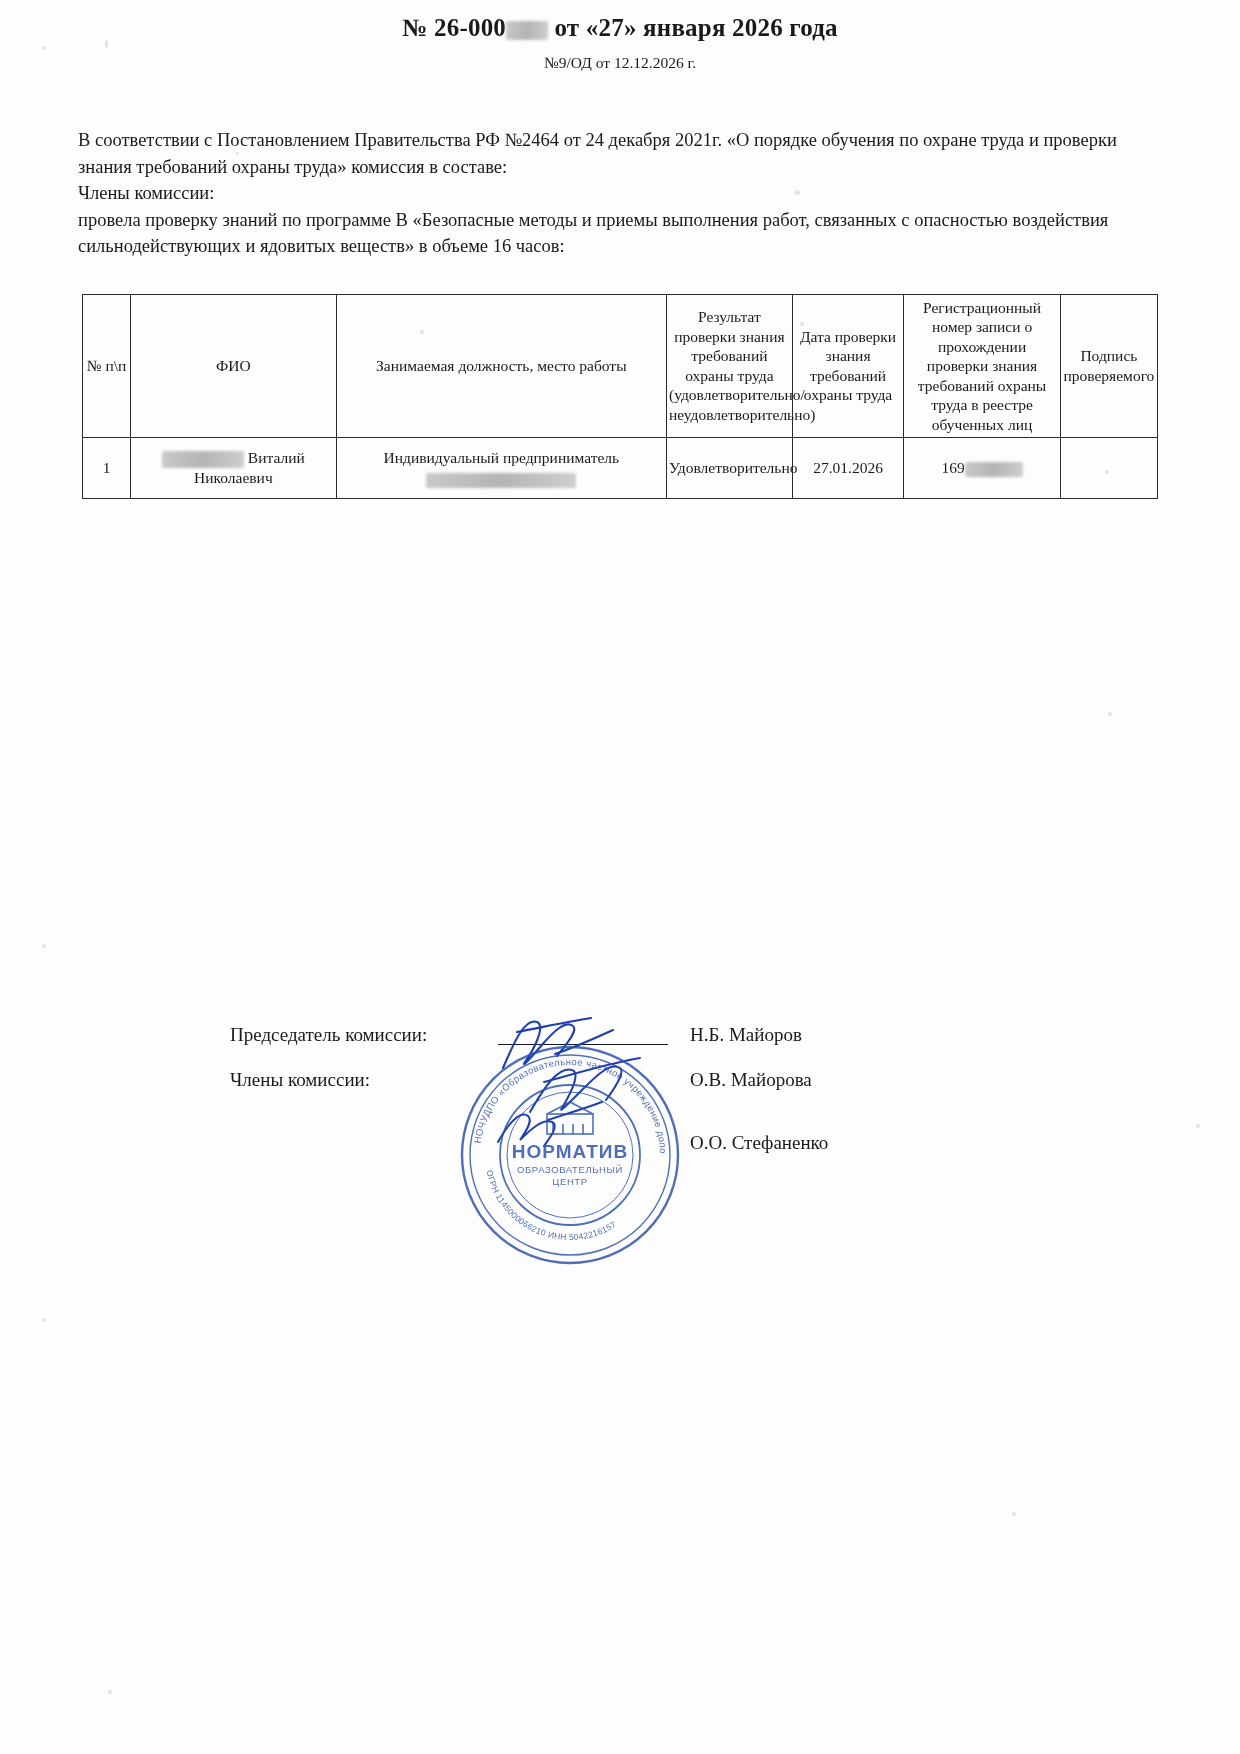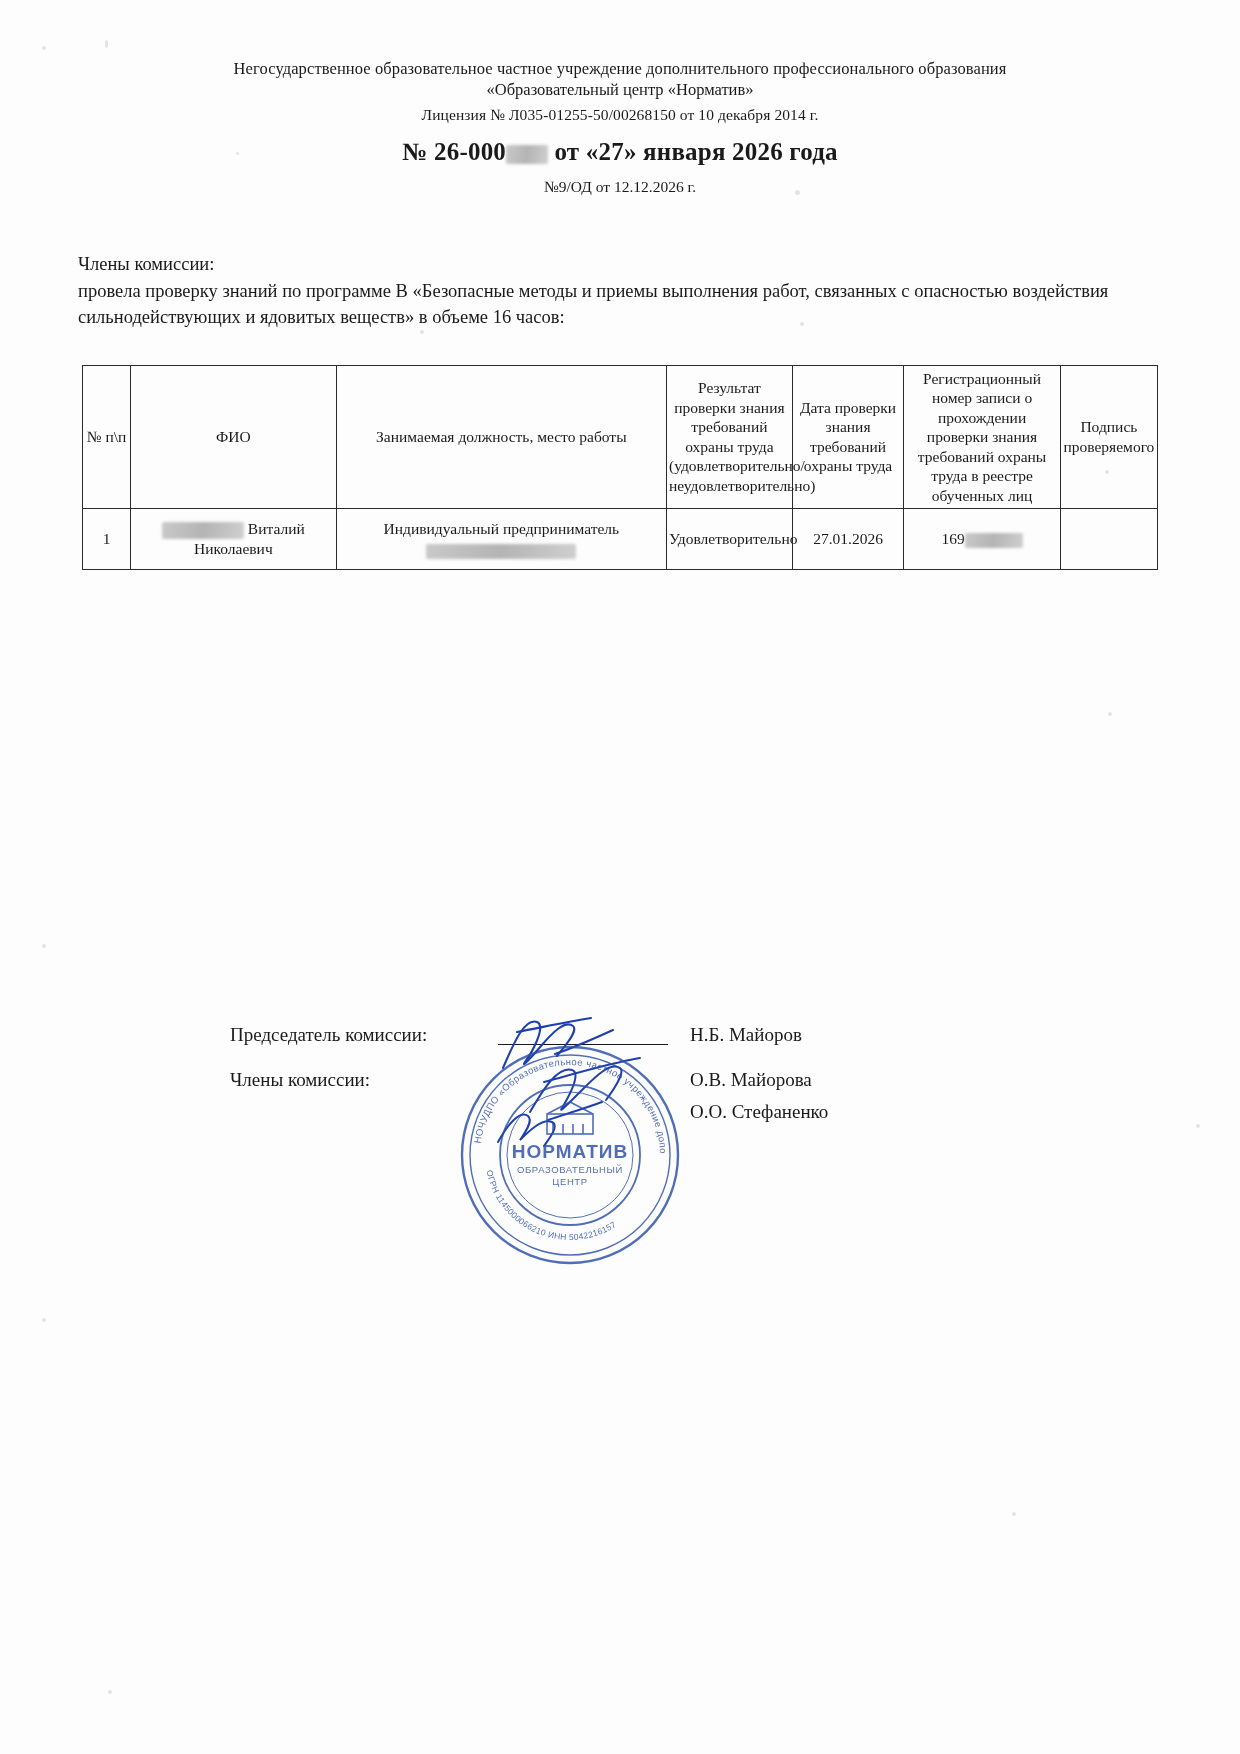--- a/index.html
+++ b/index.html
@@ -117,21 +117,21 @@
     width: 840px;
     font-size: 19px;
     line-height: 26px;
   }
   .sig-row {
     position: relative;
     height: 45px;
   }
   .sig-label { position: absolute; left: 0; top: 0; }
   .sig-name  { position: absolute; left: 460px; top: 0; }
-  .sig-name2 { position: absolute; left: 460px; top: 32px; }
+  .sig-name2 { position: absolute; left: 460px; top: 63px; }
   .sig-line {
     position: absolute;
     left: 268px;
     top: 22px;
     width: 170px;
     border-bottom: 1.5px solid #1a1a1a;
   }
 
   
   .ink {
@@ -160,32 +160,28 @@
   <div class="speck" style="left:795px;top:190px;width:5px;height:5px;"></div>
   <div class="speck" style="left:800px;top:322px;width:4px;height:4px;"></div>
   <div class="speck" style="left:1105px;top:470px;width:4px;height:4px;"></div>
   <div class="speck" style="left:1108px;top:712px;width:4px;height:4px;"></div>
   <div class="speck" style="left:42px;top:944px;width:4px;height:4px;"></div>
   <div class="speck" style="left:42px;top:1318px;width:4px;height:4px;"></div>
   <div class="speck" style="left:108px;top:1690px;width:4px;height:4px;"></div>
   <div class="speck" style="left:1196px;top:1124px;width:4px;height:4px;"></div>
   <div class="speck" style="left:1012px;top:1512px;width:4px;height:4px;"></div>
 
-  <div class="header">
-    <div class="org-line1">Негосударственное образовательное частное учреждение дополнительного профессионального образования</div>
-    <div class="org-line2">«Образовательный центр «Норматив»</div>
-    <div class="license">Лицензия № Л035-01255-50/00268150 от 10 декабря 2014 г.</div>
-  </div>
 
   <div class="doc-number">
     <span>№ 26-000</span><span class="redact" style="width:42px;height:19px;">••</span><span> от «27» января 2026 года</span>
   </div>
   <div class="subtitle">№9/ОД от 12.12.2026 г.</div>
 
   <div class="body-text">
+    <p>В соответствии с  Постановлением Правительства РФ №2464 от 24 декабря 2021г. «О порядке обучения по охране труда и проверки знания требований охраны труда» комиссия в составе:</p>
     <p>Члены комиссии:</p>
     <p>провела проверку знаний по программе В «Безопасные методы и приемы выполнения работ, связанных с опасностью воздействия сильнодействующих и ядовитых веществ» в объеме 16 часов:</p>
   </div>
 
   <table class="protocol">
     <thead>
       <tr>
         <th class="c-num">№ п\п</th>
         <th class="c-fio">ФИО</th>
         <th class="c-pos">Занимаемая должность, место работы</th>

